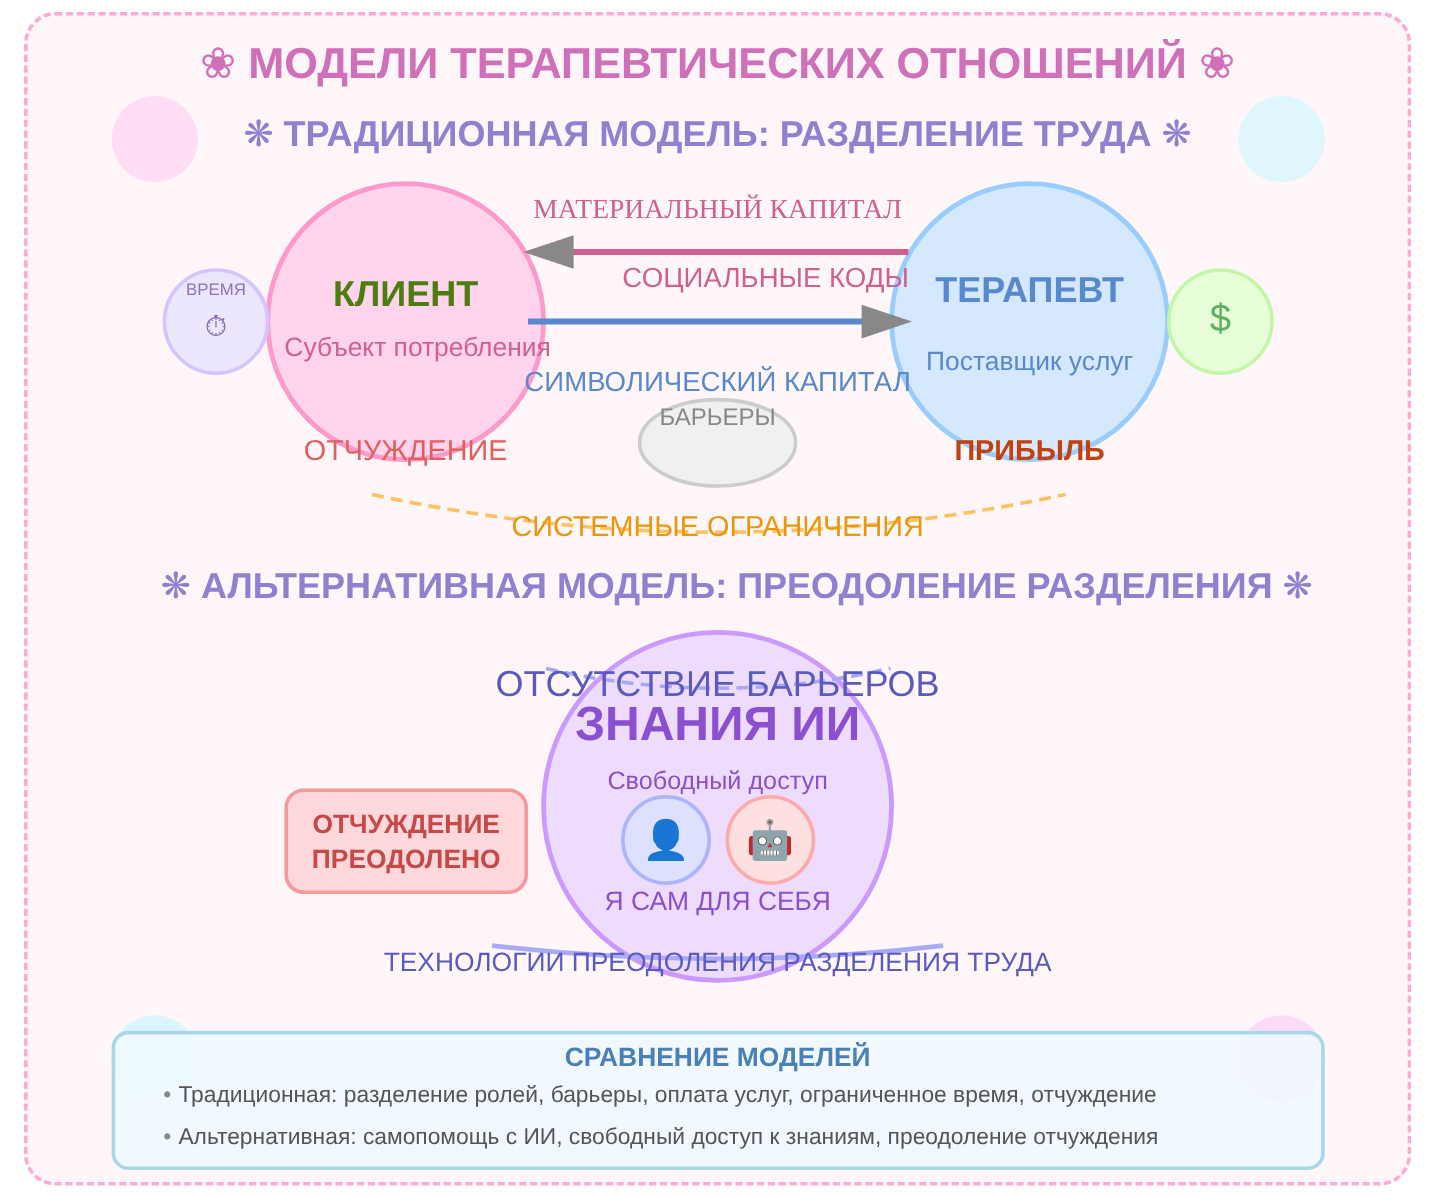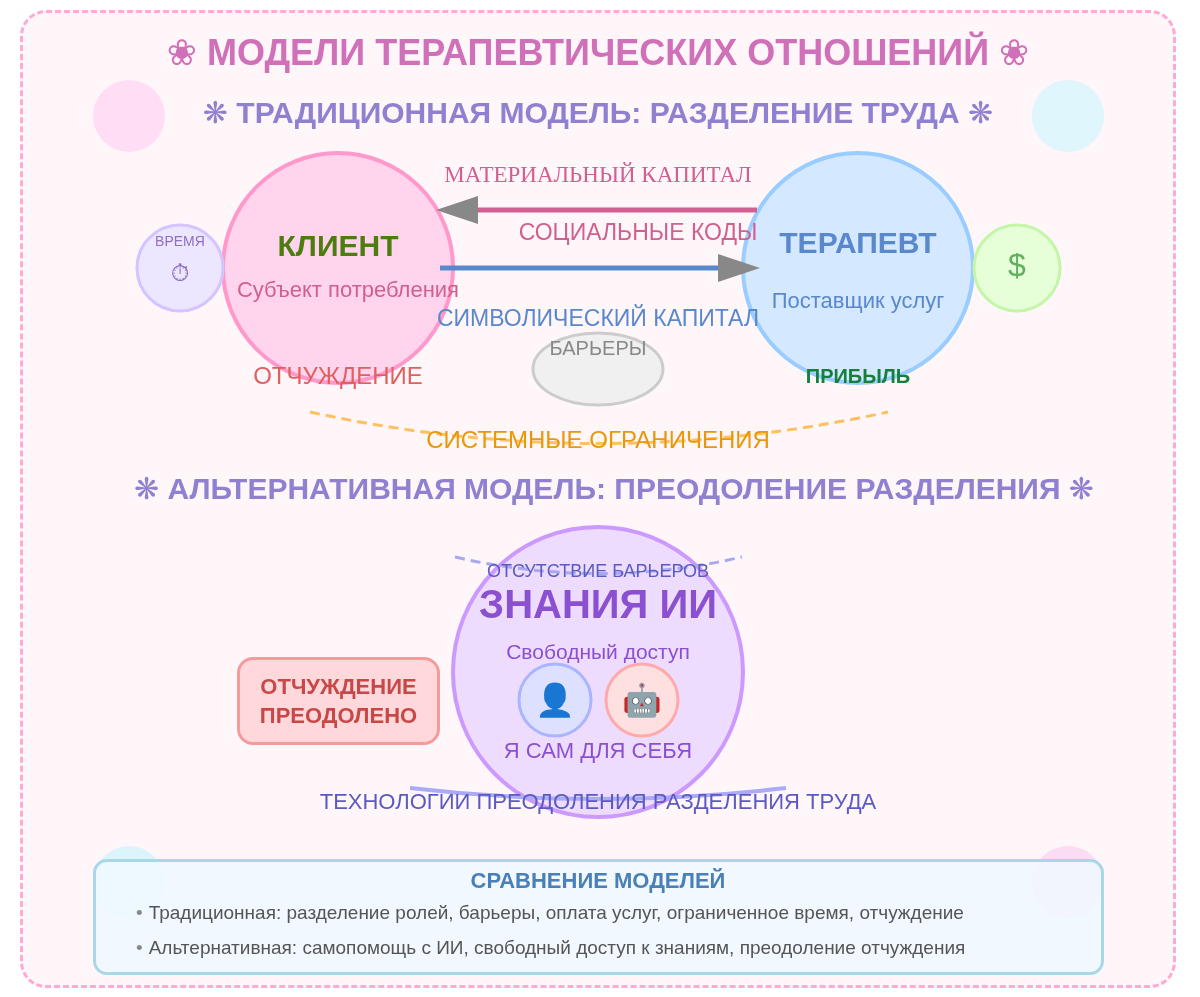--- a/index.html
+++ b/index.html
@@ -81,25 +81,25 @@
 <div class="t node-sub" style="left:858px; top:290px; color:#5a88cc;margin-top:11px;">Поставщик услуг</div>
 
 <div class="t" style="left:1017px; top:265px; font-size:32px; color:#60b060;">$</div>
 
 <div class="t flow-label" style="left:598px; top:174px; color:#d06090;font-family:Liberation Serif, serif;">МАТЕРИАЛЬНЫЙ КАПИТАЛ</div>
 <div class="t flow-label" style="left:598px; top:232px; color:#d06090;margin-left:40px;">СОЦИАЛЬНЫЕ КОДЫ</div>
 <div class="t flow-label" style="left:598px; top:318px; color:#5a88cc;">СИМВОЛИЧЕСКИЙ КАПИТАЛ</div>
 
 <div class="t" style="left:598px; top:348px; font-size:20px; color:#888;">БАРЬЕРЫ</div>
 <div class="t" style="left:338px; top:376px; font-size:24px; color:#e06060;">ОТЧУЖДЕНИЕ</div>
-<div class="t" style="left:858px; top:376px; font-size:20px; font-weight:bold; color:#15803d;">ПРИБЫЛЬ</div>
+<div class="t" style="left:858px; top:376px; font-size:24px; font-weight:bold; color:#c2410c;">ПРИБЫЛЬ</div>
 <div class="t" style="left:598px; top:440px; font-size:24px; color:#e8980a;">СИСТЕМНЫЕ ОГРАНИЧЕНИЯ</div>
 
 <div class="t h2" style="left:598px; top:489px;margin-left:16px;">❋ АЛЬТЕРНАТИВНАЯ МОДЕЛЬ: ПРЕОДОЛЕНИЕ РАЗДЕЛЕНИЯ ❋</div>
-<div class="t" style="left:598px; top:571px; font-size:18px; color:#5a5ac0;">ОТСУТСТВИЕ БАРЬЕРОВ</div>
+<div class="t" style="left:598px; top:571px; font-size:30px; color:#5a5ac0;">ОТСУТСТВИЕ БАРЬЕРОВ</div>
 <div class="t" style="left:598px; top:604px; font-size:40px; font-weight:bold; color:#8a50d0;">ЗНАНИЯ ИИ</div>
 <div class="t" style="left:598px; top:651px; font-size:21px; color:#8a50d0;">Свободный доступ</div>
 <div class="t" style="left:555px; top:700px; font-size:32px; color:#20609a;">👤</div>
 <div class="t" style="left:642px; top:700px; font-size:32px; color:#4a90d8;">🤖</div>
 <div class="t" style="left:598px; top:751px; font-size:22px; color:#8a50d0;">Я САМ ДЛЯ СЕБЯ</div>
 
 <div class="alien-box">
   <span>ОТЧУЖДЕНИЕ</span>
   <span>ПРЕОДОЛЕНО</span>
 </div>

